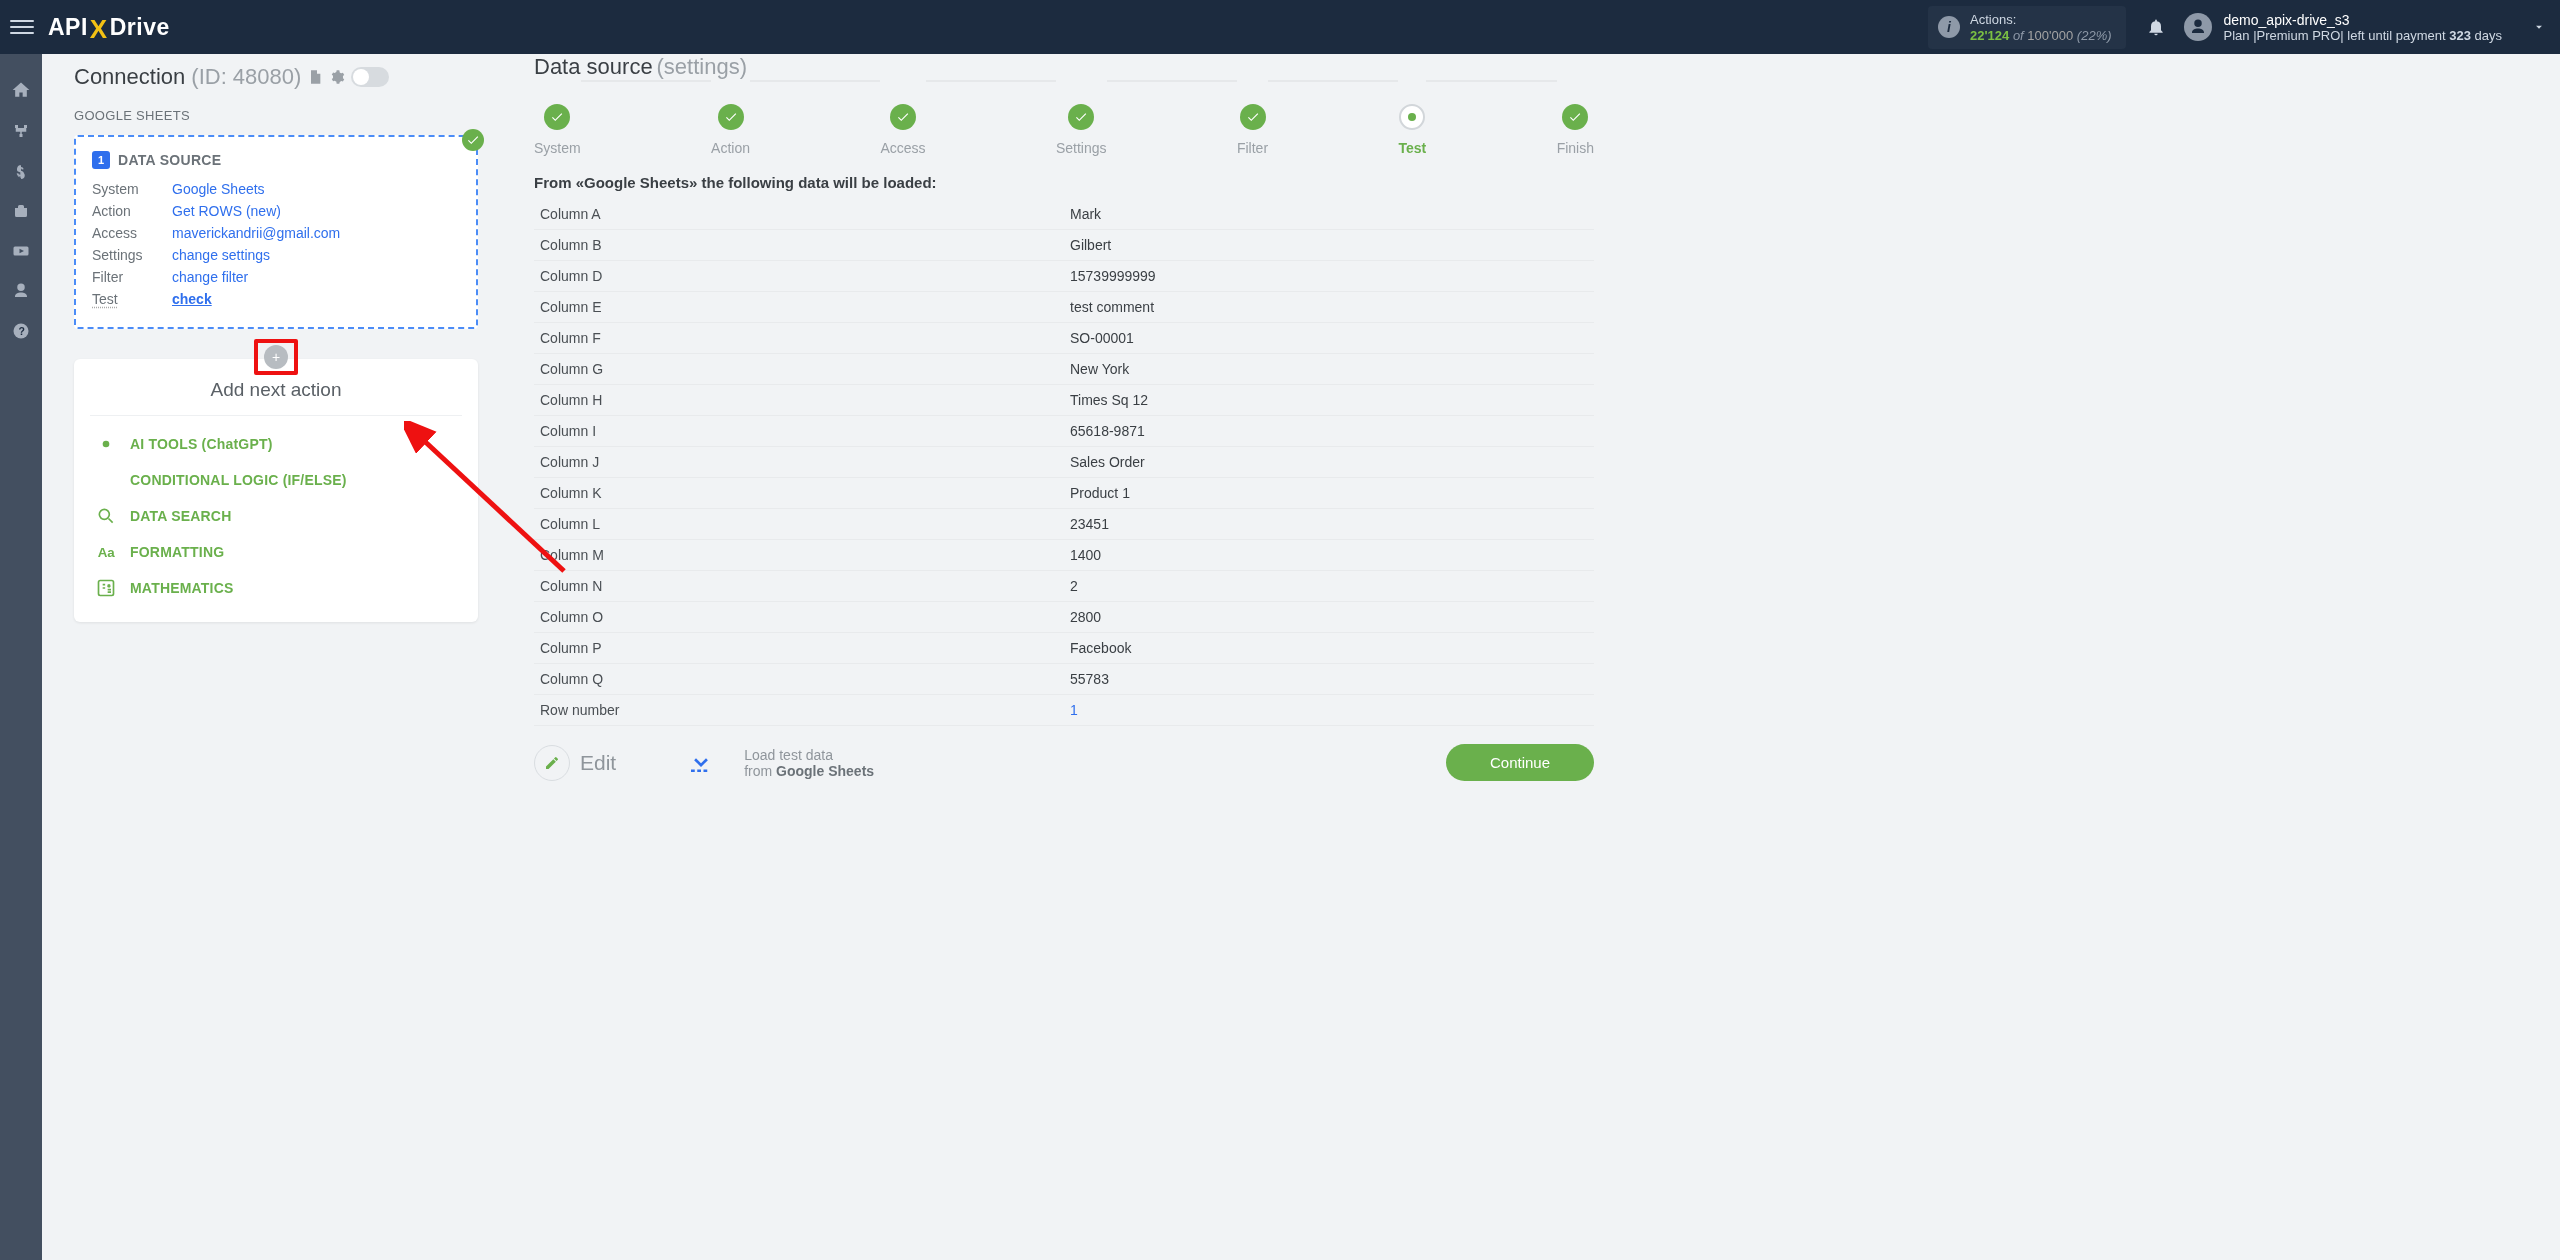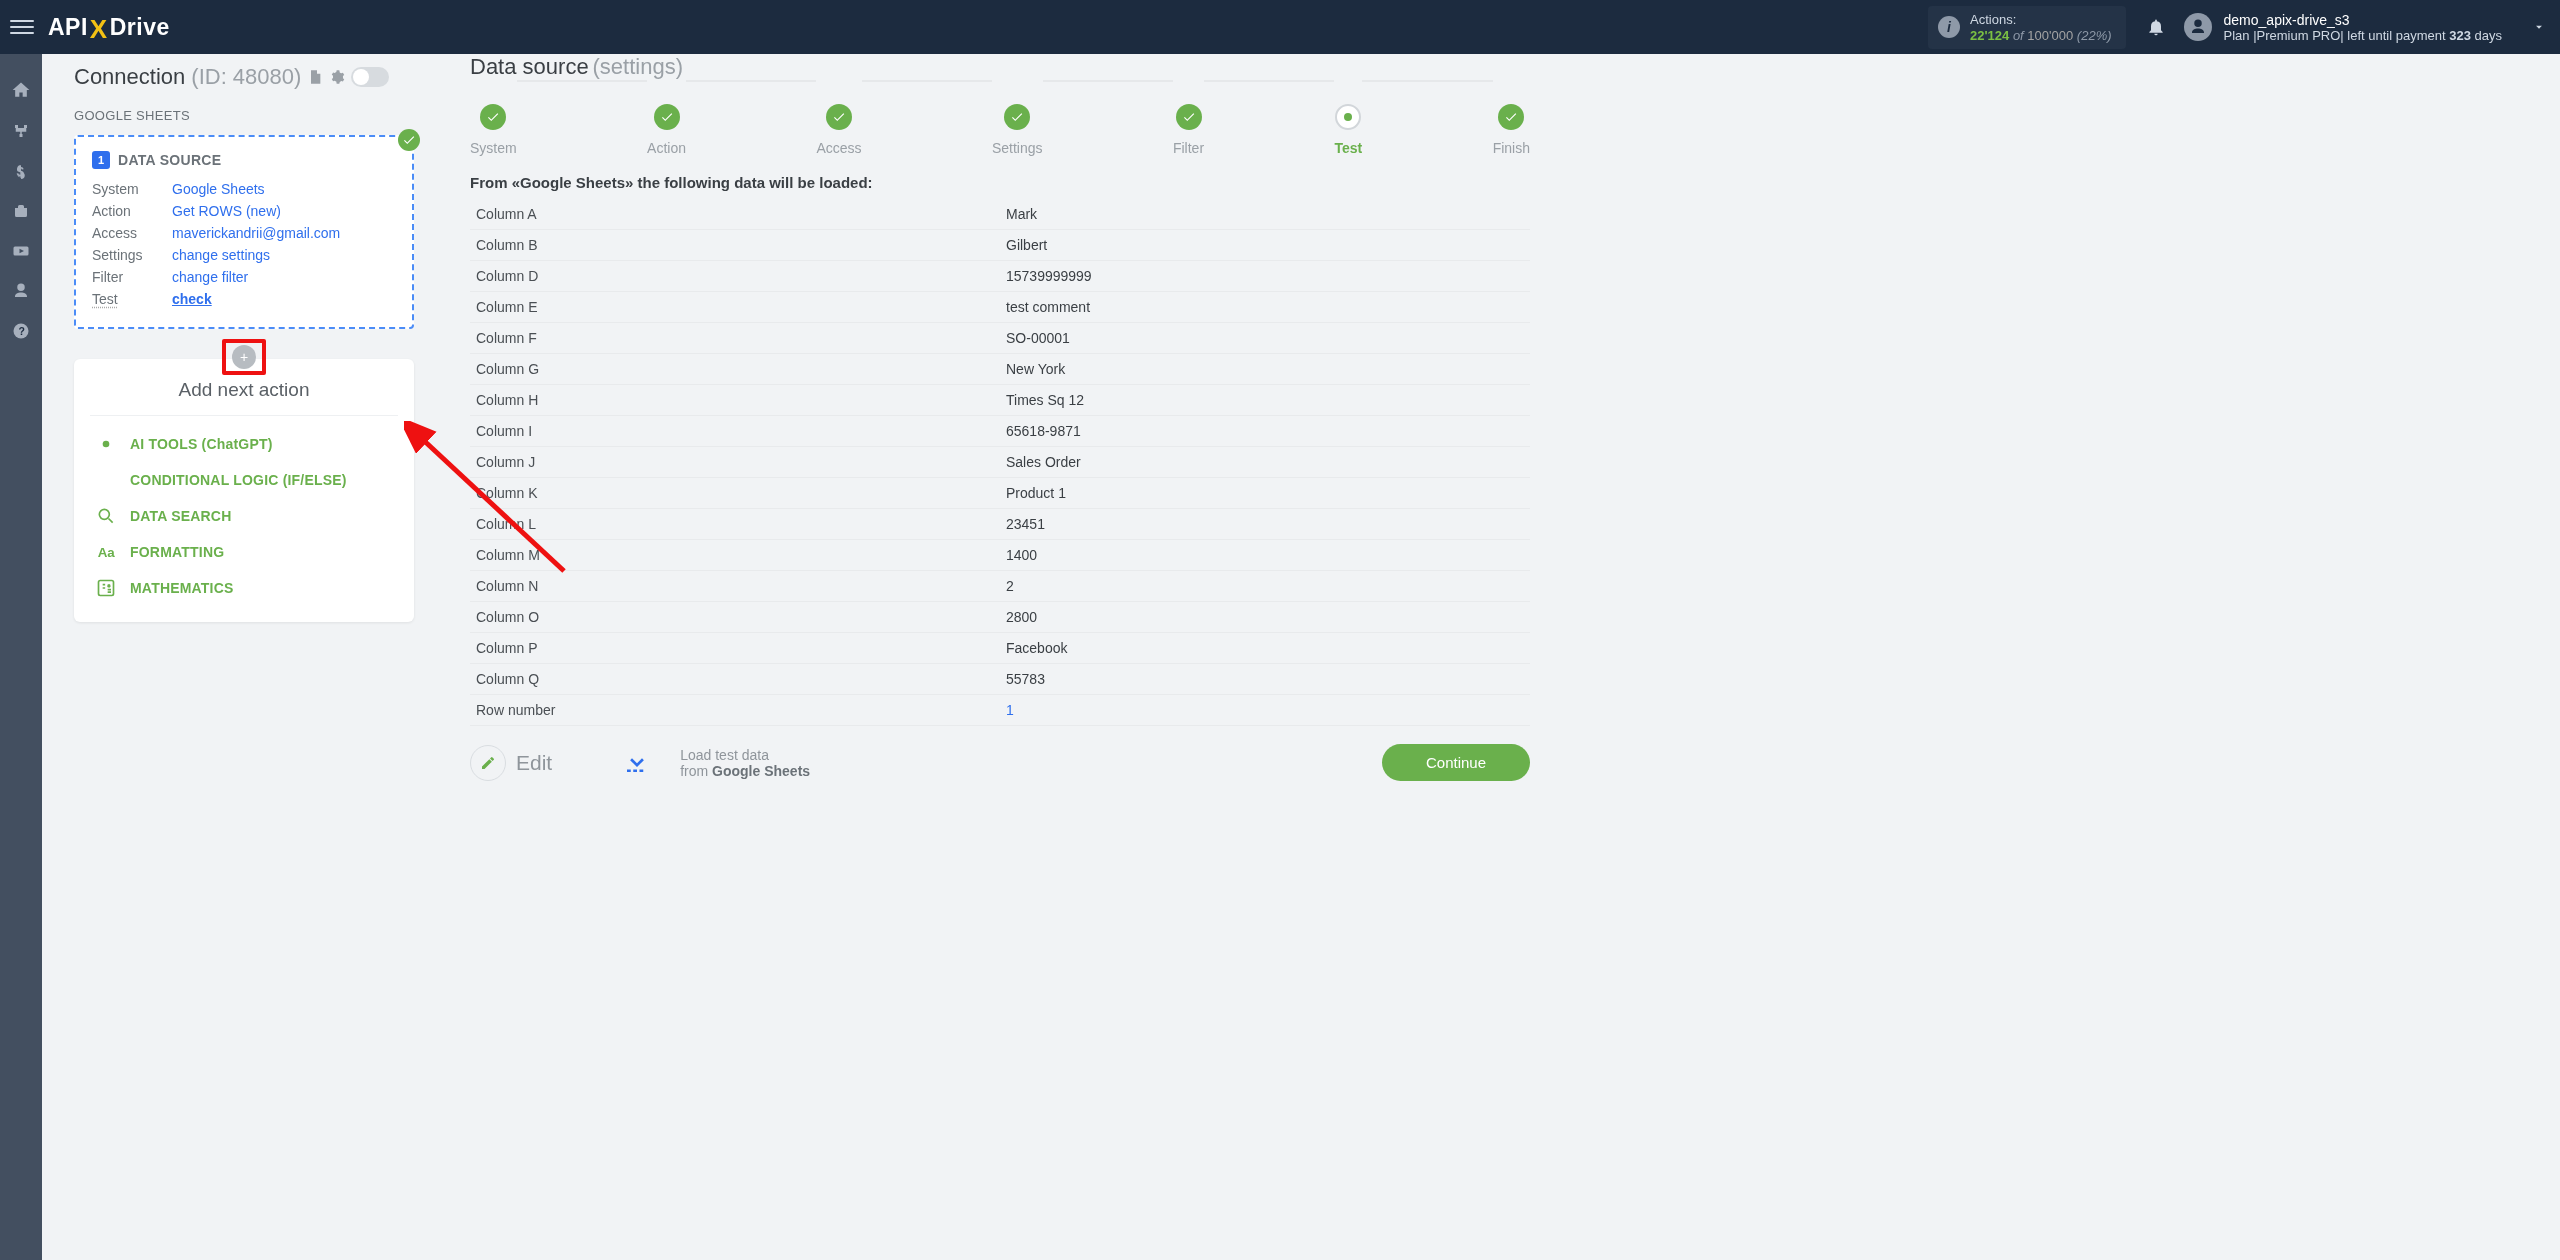--- a/index.html
+++ b/index.html
@@ -73,21 +73,21 @@
   .rail-ic { width: 18px; height: 18px; fill: #a7b0bd; cursor:pointer;}
   .rail-ic.big { width: 20px; height: 20px; }
 
   
   .page {
     margin-left: 42px;
     padding: 0 20px 40px 32px;
     display: flex;
     gap: 40px;
   }
-  .col-left   { width: 340px; }
+  .col-left   { width: 404px; }
   .col-right  { flex: 1; max-width: 1060px; margin-left: 16px; }
 
   
   .conn-title-row { display:flex; align-items:center; gap:6px; margin-top: 10px;}
   .conn-title {
     font-size: 22px;  color: #3a3f44;
     display: inline;
   }
   .conn-id { color: #9aa0a6; font-size: 22px; }
   .ic-small { width:16px; height:16px; fill:#9aa0a6; cursor:pointer;}

